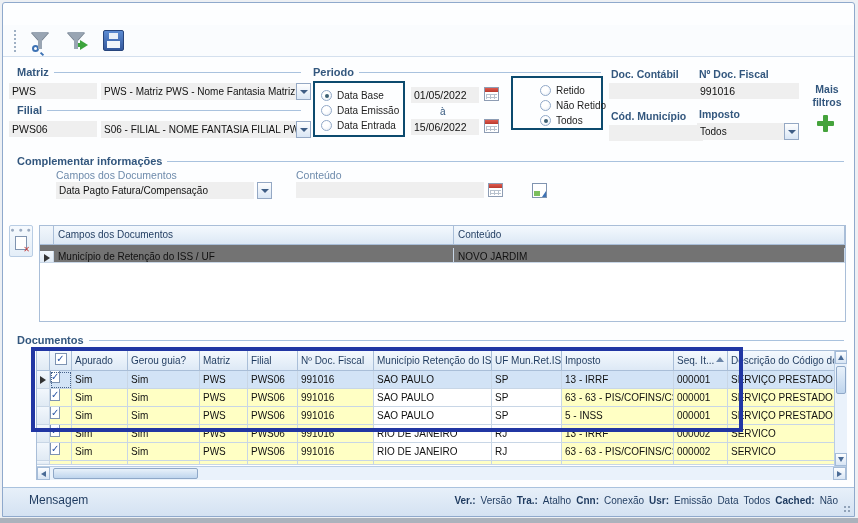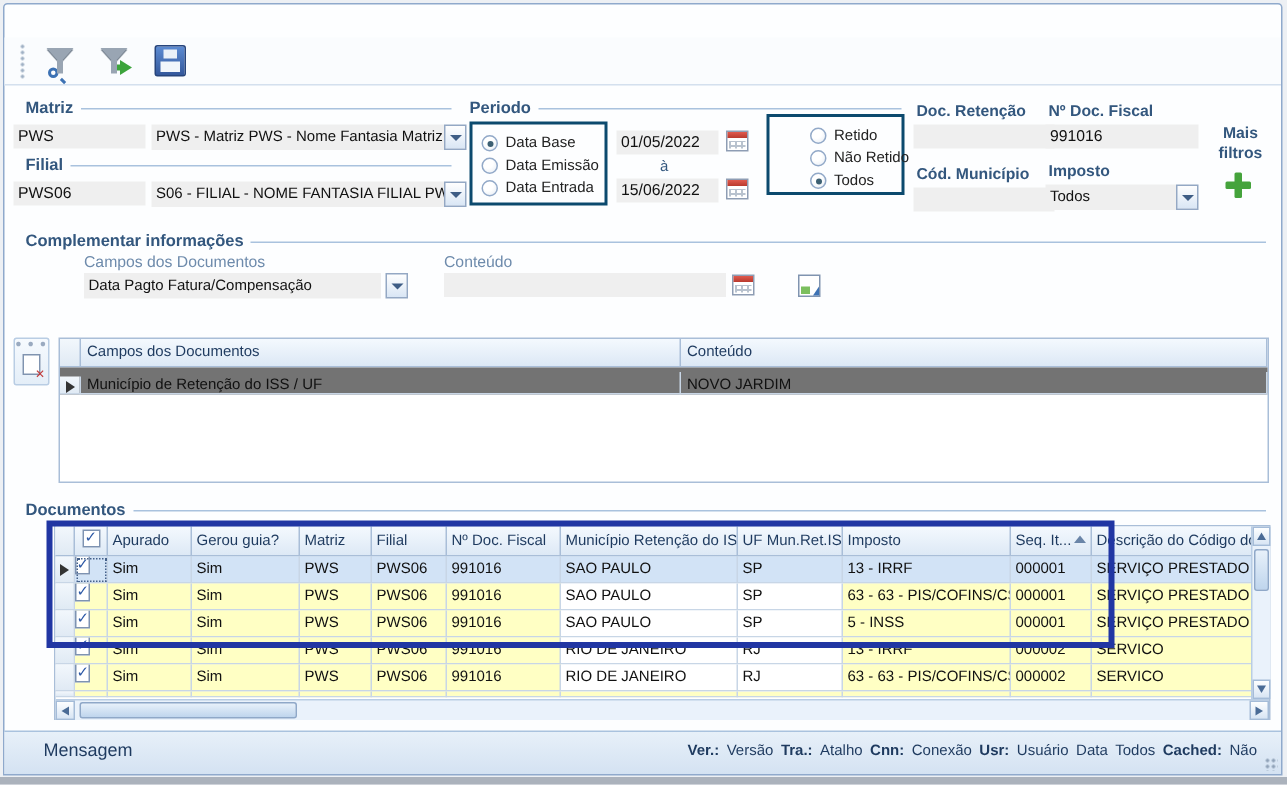--- a/index.html
+++ b/index.html
@@ -229,21 +229,21 @@
       <div class="radio-row">
         <span class="radio"></span>
         <span class="radio-lab">Não Retido</span>
       </div>
       <div class="radio-row">
         <span class="radio sel"></span>
         <span class="radio-lab">Todos</span>
       </div>
     </div>
 
-  <span class="abs atext" style="left:608px;top:65px;">Doc. Retenção</span>
+  <span class="abs atext" style="left:608px;top:65px;">Doc. Contábil</span>
   <div class="field" style="left:606px;top:80px;width:94px;"></div>
   <span class="abs atext" style="left:696px;top:65px;">Nº Doc. Fiscal</span>
   <div class="field" style="left:694px;top:80px;width:102px;">991016</div>
   <span class="abs atext" style="left:608px;top:107px;">Cód. Município</span>
   <div class="field" style="left:606px;top:122px;width:94px;"></div>
   <span class="abs atext" style="left:696px;top:105px;">Imposto</span>
   <div class="combo" style="left:694px;top:120px;width:102px;">
     <span class="ctext">Todos</span>
     <span class="cbtn"></span>
   </div>
@@ -439,21 +439,21 @@
   <div class="statusbar">
     <span class="sb-msg">Mensagem</span>
     <span class="sb-info" id="sb-info">
         <b>Ver.:</b>
         <span>Versão</span>
         <b>Tra.:</b>
         <span>Atalho</span>
         <b>Cnn:</b>
         <span>Conexão</span>
         <b>Usr:</b>
-        <span>Usuário</span>
+        <span>Emissão</span>
         <span>Data</span>
         <span>Todos</span>
         <b>Cached:</b>
         <span>Não</span>
       </span>
     <span class="grip"></span>
   </div>
 </div>
 
 <div class="bottomstrip"></div>

